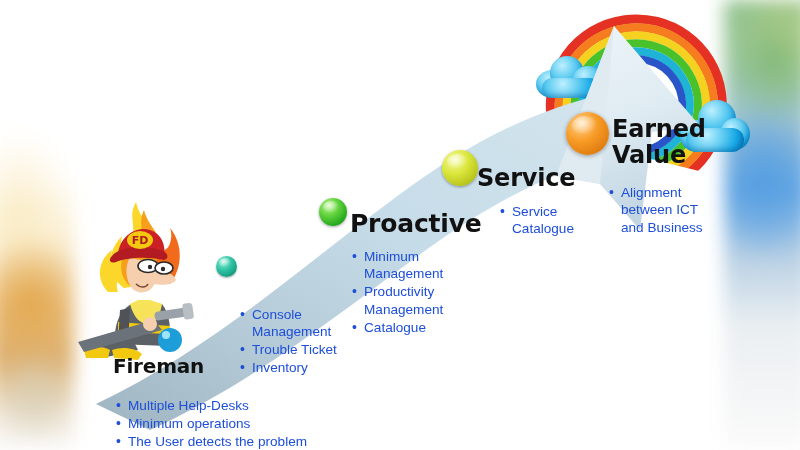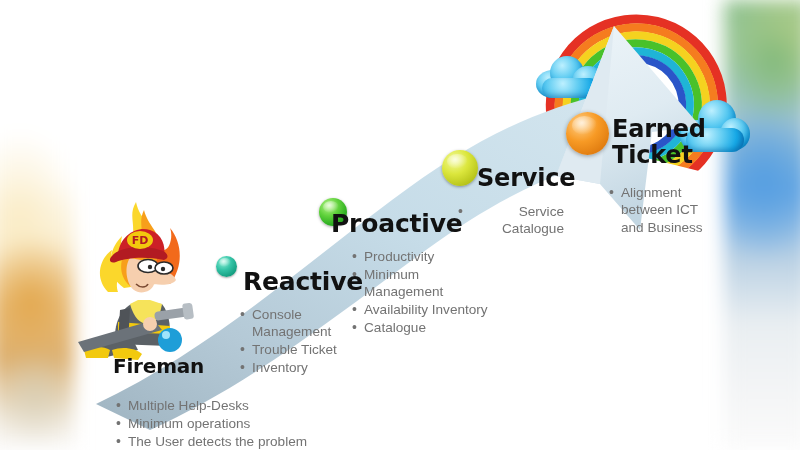--- a/index.html
+++ b/index.html
@@ -28,21 +28,21 @@
      background:radial-gradient(circle at 36% 28%, #bdf0ff 0%, #62cdf2 38%, #16a8e6 72%, #0b7fc4 100%);
      box-shadow:inset -2px -3px 5px rgba(0,70,130,.35);}
 
   
   #arrow{position:absolute;left:0;top:0;width:800px;height:450px;}
 
   
   .stage-label{position:absolute;font-weight:bold;color:#111111;letter-spacing:-.2px;
      font-family:"DejaVu Sans","Liberation Sans",sans-serif;}
   
-  .bullets{position:absolute;color:#737373;font-size:13.6px;line-height:17.4px;
+  .bullets{position:absolute;color:#1d4ed8;font-size:13.6px;line-height:17.4px;
      font-family:"Liberation Sans",sans-serif;}
   .bullets .bl{position:relative;padding-left:12px;margin:0 0 .5px 0;}
   .bullets .bl:before{content:"\2022";position:absolute;left:0;top:-1px;font-size:14px;line-height:18px;}
 
   
   .sphere{position:absolute;border-radius:50%;}
   .sphere:after{content:"";position:absolute;left:14%;top:10%;width:58%;height:44%;border-radius:50%;
      background:radial-gradient(ellipse at 40% 35%, rgba(255,255,255,.72), rgba(255,255,255,0) 70%);}
 
   
@@ -151,46 +151,44 @@
     <path d="M0,150 L76,128 L84,138 L6,160 Z" fill="#6b7279"></path>
     <rect x="76" y="120" width="36" height="9" rx="4" transform="rotate(-8 76 120)" fill="#9aa1a8"></rect>
     <rect x="104" y="112" width="10" height="16" rx="3" transform="rotate(-8 104 112)" fill="#b7bec4"></rect>
     <circle cx="92" cy="148" r="12" fill="#1e9ed8"></circle>
     <circle cx="88" cy="143" r="4" fill="#9fe4fb"></circle>
 
     <circle cx="72" cy="132" r="7" fill="#f6cfae"></circle>
   </svg>
 
   <div class="stage-label" style="left:113px;top:354px;font-size:20px;">Fireman</div>
-  <div class="stage-label" style="left:243px;top:267px;font-size:25px;">Reactive</div>
-  <div class="stage-label" style="left:331px;top:209px;font-size:25px;">Proactive</div>
+  <div class="stage-label" style="left:350px;top:209px;font-size:25px;">Proactive</div>
   <div class="stage-label" style="left:477px;top:164px;font-size:24px;">Service</div>
   <div class="stage-label" style="left:612px;top:115px;font-size:24px;">Earned</div>
-  <div class="stage-label" style="left:612px;top:141px;font-size:24px;">Ticket</div>
+  <div class="stage-label" style="left:612px;top:141px;font-size:24px;">Value</div>
 
   <div class="bullets" style="left:116px;top:397px;width:230px;">
     <div class="bl">Multiple Help-Desks</div>
     <div class="bl">Minimum operations</div>
     <div class="bl">The User detects the problem</div>
   </div>
 
   <div class="bullets" style="left:240px;top:306px;width:100px;">
     <div class="bl">Console Management</div>
     <div class="bl">Trouble Ticket</div>
     <div class="bl">Inventory</div>
   </div>
 
   <div class="bullets" style="left:352px;top:248px;width:142px;">
-    <div class="bl">Productivity</div>
     <div class="bl">Minimum Management</div>
-    <div class="bl">Availability Inventory</div>
+    <div class="bl">Productivity Management</div>
     <div class="bl">Catalogue</div>
   </div>
 
-  <div class="bullets" style="left:458px;top:203px;width:106px;text-align:right;">
+  <div class="bullets" style="left:500px;top:203px;width:106px;">
     <div class="bl">Service Catalogue</div>
   </div>
 
   <div class="bullets" style="left:609px;top:184px;width:104px;">
     <div class="bl">Alignment between ICT and Business</div>
   </div>
 
 </div>
 
 </body></html>

